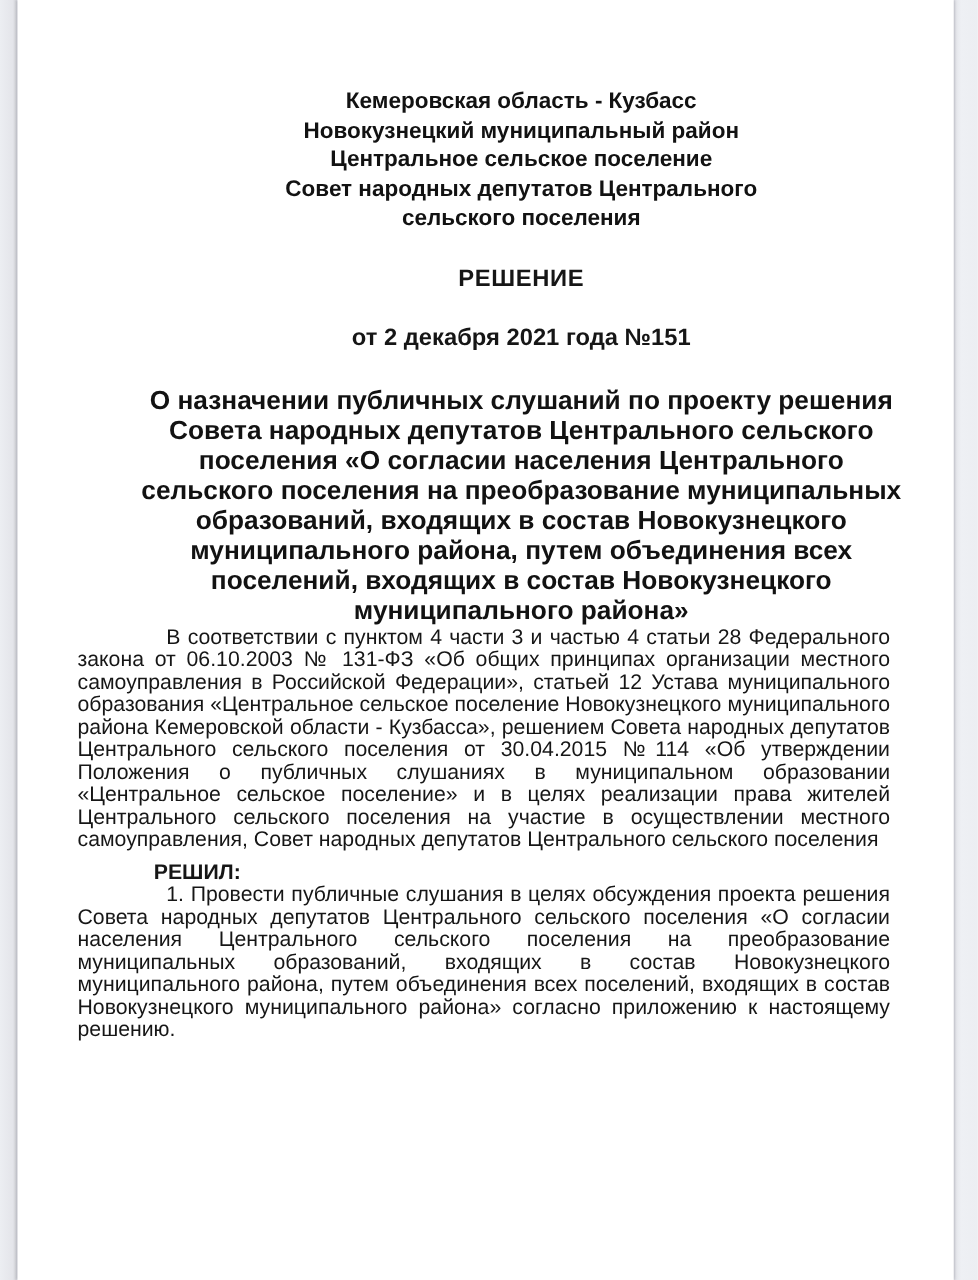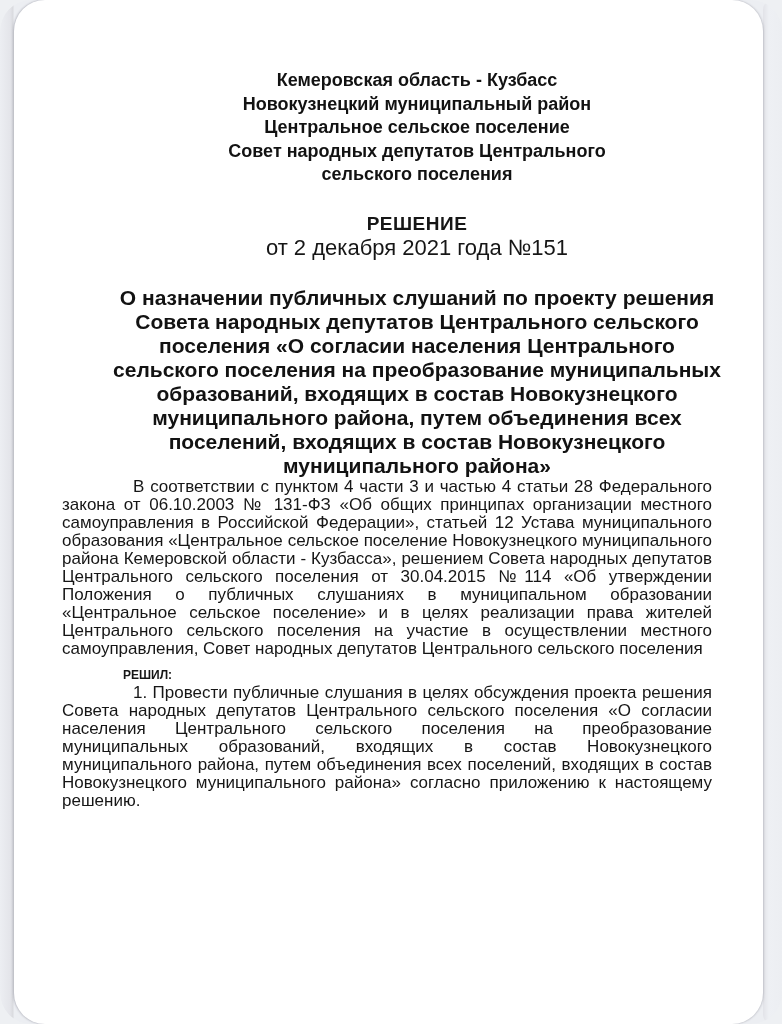--- a/index.html
+++ b/index.html
@@ -1,15 +1,15 @@
 <!DOCTYPE html>
 <html lang="ru"><head>
 <meta charset="utf-8">
 <style>
-  * { margin: 0; padding: 0; box-sizing: border-box; border-radius: 31px; }
+  * { margin: 0; padding: 0; box-sizing: border-box; }
   html, body {
     width: 782px; height: 1024px;
     overflow: hidden;
     background: #eef0f3;
     font-family: "Liberation Sans", sans-serif;
   }
   .viewer {
     position: relative;
     width: 782px; height: 1024px;
     background: linear-gradient(to right, #eceef2 0, #e4e5ea 10px, #d9dade 13px, #eceef2 14px);
@@ -38,22 +38,23 @@
     color: #121212;
   }
   .doc-type {
     margin-top: 25px;
     font-weight: bold;
     font-size: 19px;
     line-height: 24px;
     letter-spacing: .5px;
   }
   .date-line {
-    font-weight: normal;
-    font-size: 22px;
+    margin-top: 23px;
+    font-weight: bold;
+    font-size: 19px;
     line-height: 24px;
   }
   .doc-title {
     margin-top: 26px;
     font-weight: bold;
     font-size: 21px;
     line-height: 24px;
     color: #121212;
   }
   .adopted {
@@ -69,21 +70,21 @@
     text-align: justify;
     text-justify: inter-word;
   }
   .preamble {
     text-indent: 71px;
   }
   .resolved {
     margin-top: 8px;
     margin-left: 61px;
     font-weight: bold;
-    font-size: 12px;
+    font-size: 17px;
     line-height: 18px;
   }
   .item { text-indent: 71px; }
 </style>
 </head>
 <body>
 
 <div class="viewer">
   <div class="edge-strip-right"></div>
 

